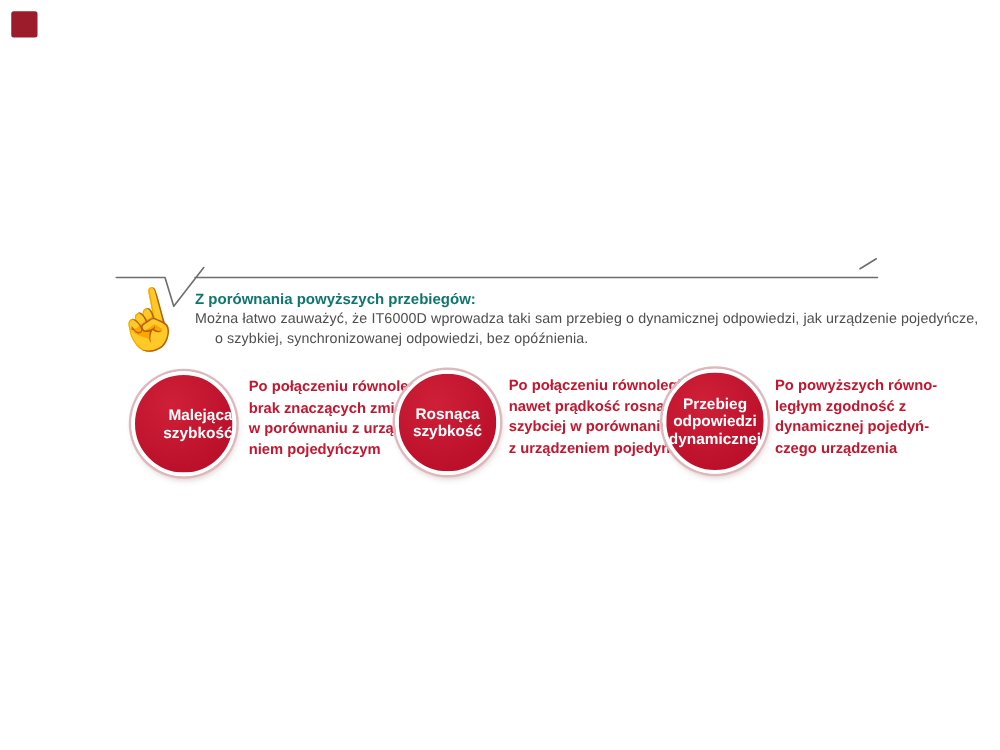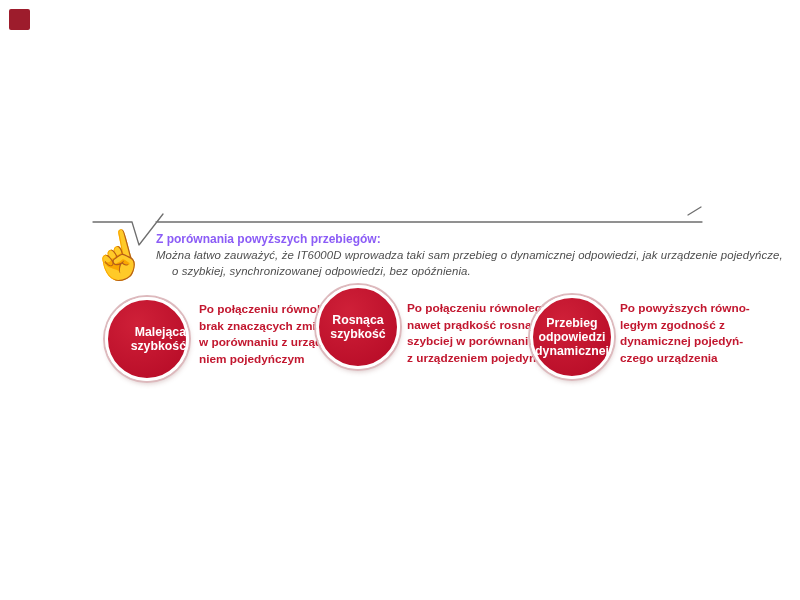--- a/index.html
+++ b/index.html
@@ -12,40 +12,40 @@
     background:#9d1c2c; border-radius:2px;
   }
   .bubble-line { position:absolute; left:85px; top:198px; }
   .hand {
     position:absolute; left:90px; top:228px; width:52px; height:60px;
     font-size:46px; line-height:58px; color:#b9b9b9;
     transform:rotate(-14deg); user-select:none; text-align:center;
   }
   .heading {
     position:absolute; left:156px; top:232px;
-    font-size:12px; font-weight:bold; color:#8b5cf6; white-space:nowrap;
+    font-size:12px; font-weight:bold; color:#0f766e; white-space:nowrap;
   }
   .body-line {
     position:absolute; left:156px;
-    font-size:11.4px; color:#4e4e4e; white-space:nowrap; letter-spacing:0.1px;font-style:italic;
+    font-size:11.4px; color:#4e4e4e; white-space:nowrap; letter-spacing:0.1px;
   }
   .body-line.l1 { top:249px; }
   .body-line.l2 { top:265px;margin-left:16px; }
   .badge-circle {
     position:absolute; width:84px; height:84px; border-radius:50%;
     background:radial-gradient(circle at 38% 30%, #cf2038 0%, #bb0f2a 75%);
     border:3px solid #ffffff;
     box-shadow:0 0 0 2px #ddb9bd, 1px 3px 5px rgba(130,70,70,0.28);
     box-sizing:border-box;
     display:flex; flex-direction:column; justify-content:center; align-items:center;
     color:#ffffff; font-weight:bold; text-align:center;
   }
   .badge-circle .cline { font-size:12.3px; line-height:14px; white-space:nowrap; }
   .badge-circle.c1 { left:105px; top:297px;align-items:flex-end; }
-  .badge-circle.c2 { left:316px; top:285px; }
+  .badge-circle.c2 { left:316px; top:296px; }
   .badge-circle.c3 { left:530px; top:295px;align-items:center; }
   .badge-desc {
     position:absolute; color:#c2172f; font-weight:bold;
     font-size:11.8px; line-height:16.5px;
   }
   .badge-desc .dline { white-space:nowrap; }
   .badge-desc.d1 { left:199px; top:301px; }
   .badge-desc.d2 { left:407px; top:300px; }
   .badge-desc.d3 { left:620px; top:300px; }
 </style>

